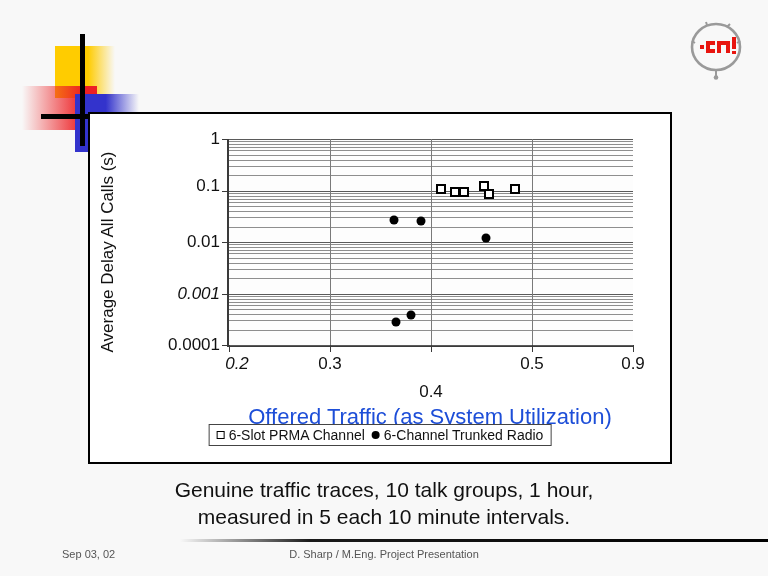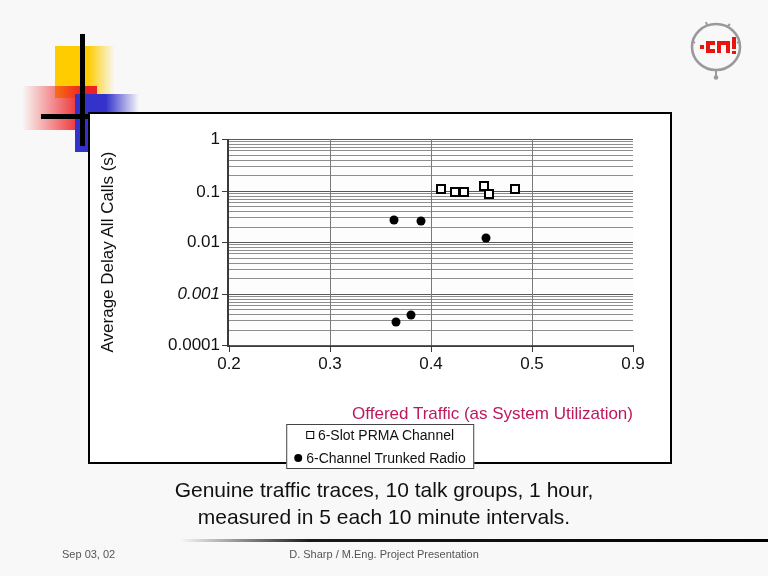--- a/index.html
+++ b/index.html
@@ -44,30 +44,30 @@
   .tick-x{position:absolute;bottom:-7px;width:1px;height:7px;background:#3a3a3a;}
 
   .ylab{position:absolute;right:calc(100% + 9px);transform:translateY(-50%);
     font-size:17px;color:#111;white-space:nowrap;}
   .xlab{position:absolute;top:calc(100% + 9px);transform:translateX(-50%);
     font-size:17px;color:#111;white-space:nowrap;}
 
   .axis-title-y{position:absolute;left:18px;top:138px;
     transform:translate(-50%,-50%) rotate(-90deg);transform-origin:center center;
     font-size:17px;color:#111;white-space:nowrap;}
-  .axis-title-x{position:absolute;left:137px;width:406px;top:290px;text-align:right;
-    font-size:17px;color:#be185d;}
+  .axis-title-x{position:absolute;left:137px;width:406px;top:290px;text-align:center;
+    font-size:22px;color:#1d4ed8;}
 
   .pt{position:absolute;transform:translate(-50%,-50%);}
   .pt.circle{width:9px;height:9px;border-radius:50%;background:#000;}
   .pt.square{width:10px;height:10px;background:#ffffff;border:2px solid #000;box-sizing:border-box;}
 
   .legend{position:absolute;left:50%;transform:translateX(-50%);top:310px;
     border:1px solid #444;background:#fff;padding:2px 7px;
-    font-size:14px;color:#111;display:flex;align-items:center;gap:7px;white-space:nowrap;flex-direction:column;}
+    font-size:14px;color:#111;display:flex;align-items:flex-start;gap:7px;white-space:nowrap;}
   .legend .key{display:inline-flex;align-items:center;gap:4px;}
   .lg-sq{width:8px;height:8px;background:#fff;border:1.5px solid #000;box-sizing:border-box;display:inline-block;}
   .lg-ci{width:8px;height:8px;border-radius:50%;background:#000;display:inline-block;}
 
   
   .caption{position:absolute;left:0;top:476px;width:768px;text-align:center;
     font-size:21px;line-height:27px;color:#111;white-space:pre-line;}
 
   
   .foot-rule{position:absolute;left:180px;top:539px;width:588px;height:3px;
@@ -157,29 +157,29 @@
         <div class="gv" style="left: 101px;"></div>
         <div class="gv" style="left: 202px;"></div>
         <div class="gv" style="left: 303px;"></div>
         <div class="tick-y" style="top: 206px;"></div>
         <div class="ylab" style="top: 206px;">0.0001</div>
         <div class="tick-y" style="top: 154.5px;"></div>
         <div class="ylab" style="top: 154.5px; font-style: italic;">0.001</div>
         <div class="tick-y" style="top: 103px;"></div>
         <div class="ylab" style="top: 103px;">0.01</div>
         <div class="tick-y" style="top: 51.5px;"></div>
-        <div class="ylab" style="top: 53px; text-align: right;">0.1</div>
+        <div class="ylab" style="top: 47px; text-align: right;">0.1</div>
         <div class="tick-y" style="top: 0px;"></div>
         <div class="ylab" style="top: 0px;">1</div>
         <div class="tick-x" style="left: 0px;"></div>
-        <div class="xlab" style="left: 0px;">0.2</div>
+        <div class="xlab" style="left: 8px; font-style: italic;">0.2</div>
         <div class="tick-x" style="left: 101px;"></div>
         <div class="xlab" style="left: 101px;">0.3</div>
         <div class="tick-x" style="left: 202px;"></div>
-        <div class="xlab" style="left: 202px;">0.4</div>
+        <div class="xlab" style="left: 202px; margin-top: 28px;">0.4</div>
         <div class="tick-x" style="left: 303px;"></div>
         <div class="xlab" style="left: 303px;">0.5</div>
         <div class="tick-x" style="left: 404px;"></div>
         <div class="xlab" style="left: 404px;">0.9</div>
         <div class="pt square" style="left: 212.1px; top: 50.4px;"></div>
         <div class="pt square" style="left: 226.2px; top: 53.1px;"></div>
         <div class="pt square" style="left: 235.3px; top: 53.1px;"></div>
         <div class="pt square" style="left: 254.5px; top: 46.5px;"></div>
         <div class="pt square" style="left: 259.6px; top: 55.1px;"></div>
         <div class="pt square" style="left: 285.8px; top: 50.4px;"></div>

